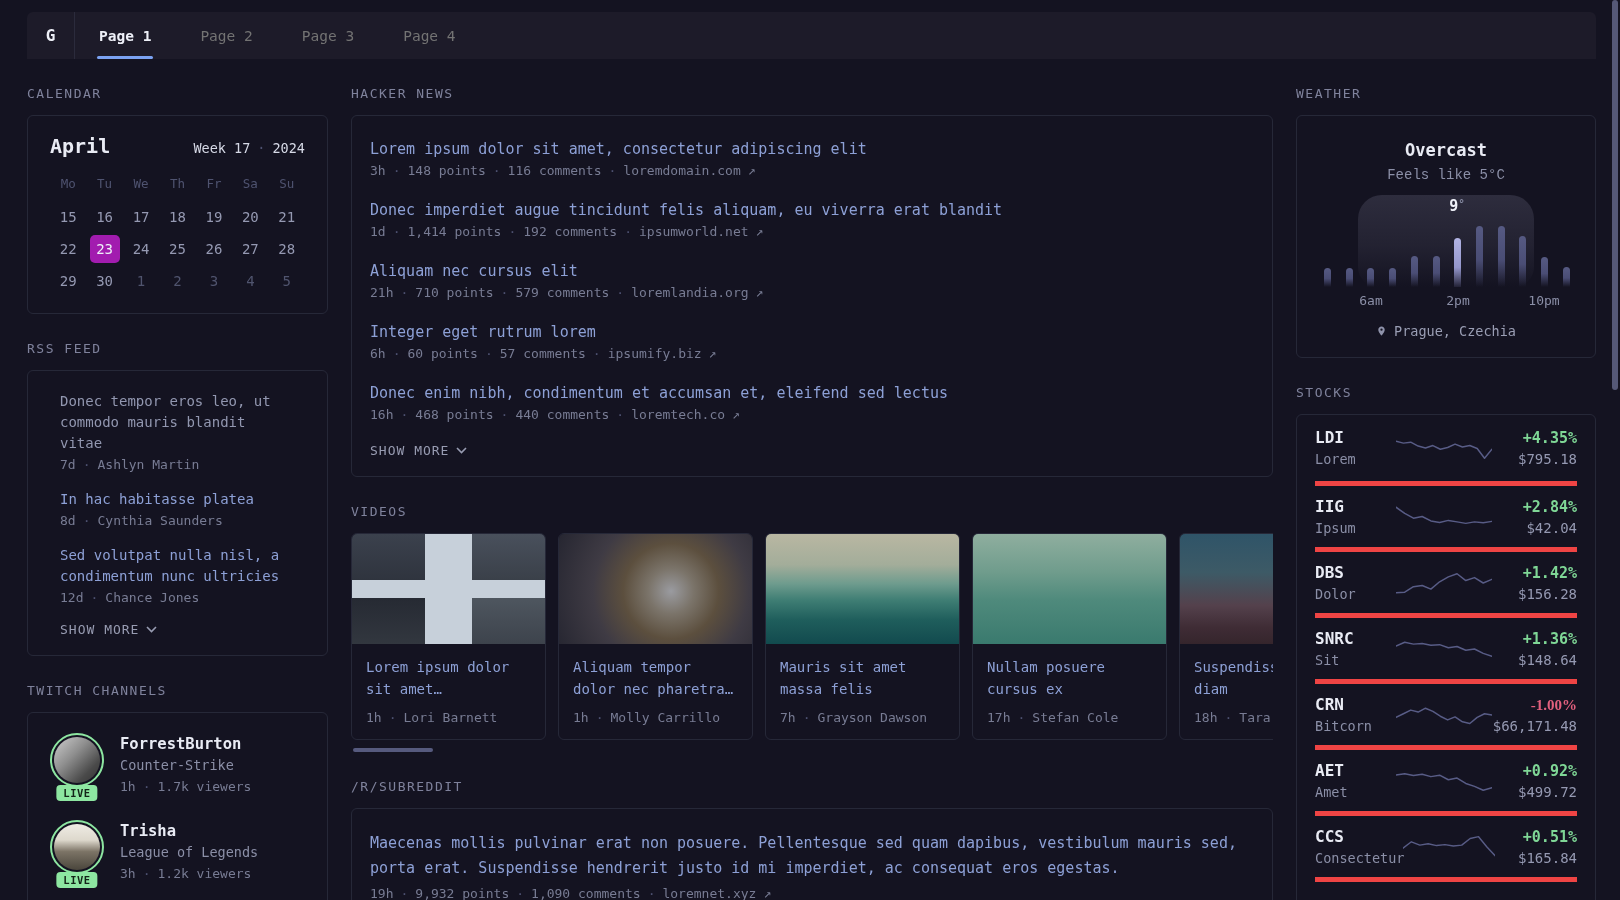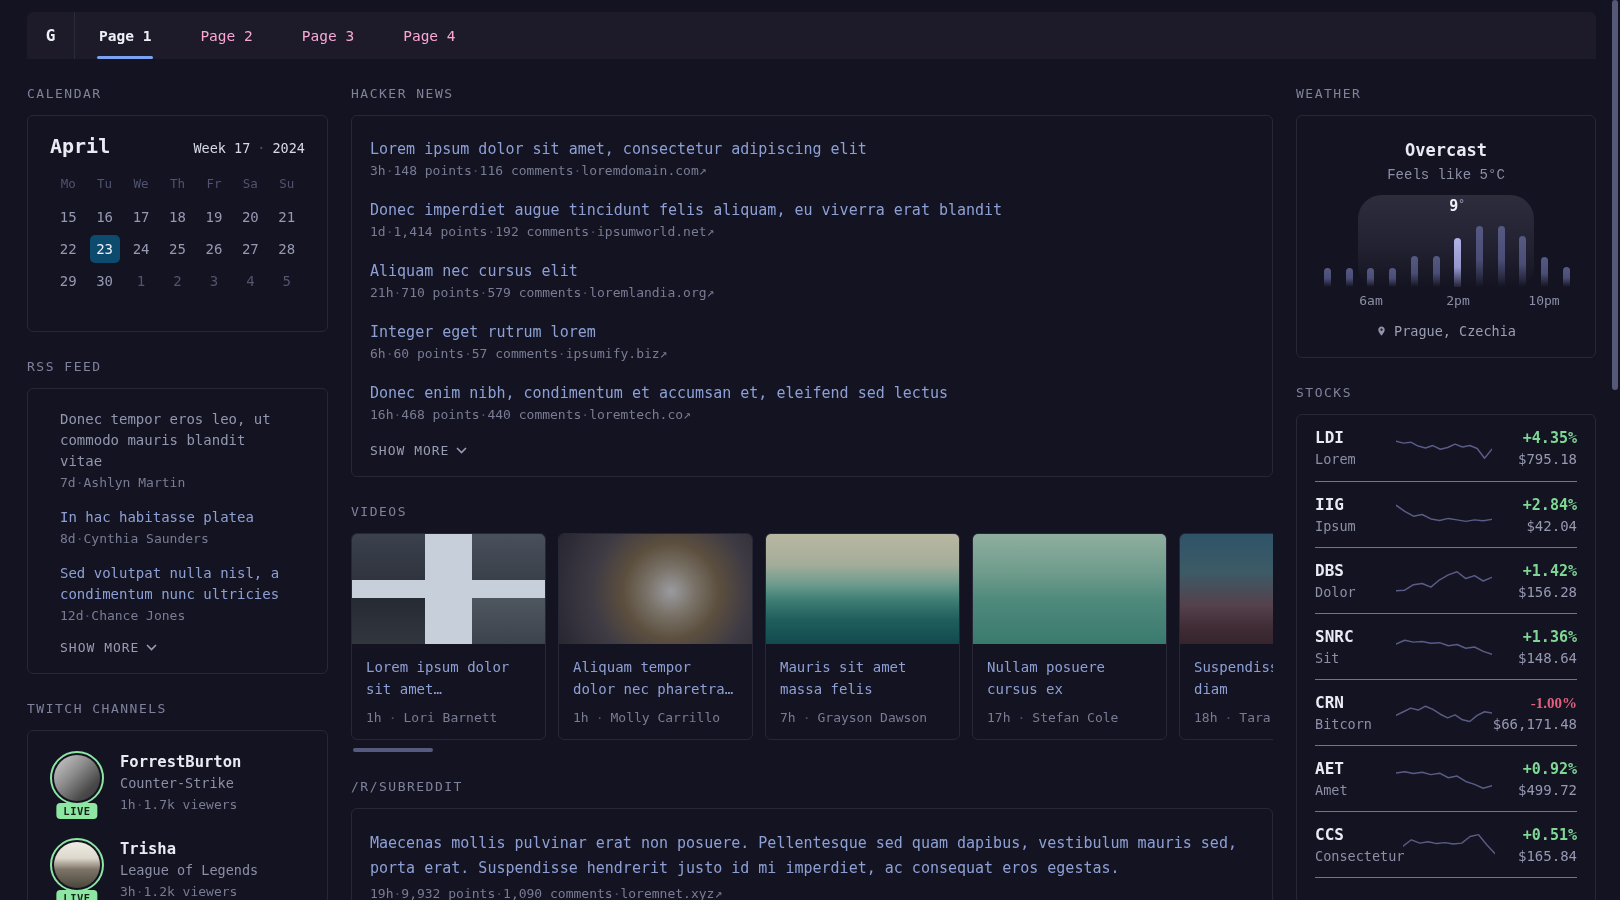--- a/index.html
+++ b/index.html
@@ -17,62 +17,62 @@
     display:flex; align-items:stretch;
   }
   .logo {
     width:48px; display:flex; align-items:center; justify-content:center;
     color:#eef0f8; font-size:16px; font-weight:bold;
     border-right:1px solid #2b2b3c; cursor:pointer;
   }
   .tabs { display:flex; gap:45px; padding-left:22px; }
   .tab {
     position:relative; display:flex; align-items:center;
-    font-size:14.5px; color:#f9a8d4; cursor:pointer; padding:0 2px;
+    font-size:14.5px; color:#737373; cursor:pointer; padding:0 2px;
   }
   .tab.active { color:#eef0f8; font-weight:bold; }
   .tab.active::after {
     content:""; position:absolute; left:0; right:0; bottom:0;
     height:3px; border-radius:2px; background:#7ba2f2;
   }
   
   .col { position:absolute; top:59px; }
   .col-left  { left:27px;   width:301px; }
   .col-mid   { left:351px;  width:922px; }
   .col-right { left:1296px; width:300px; }
   .widget-title {
     margin-top:27px; margin-bottom:14px;
     font-size:13px; letter-spacing:1.5px; color:#7f829c;
   }
   .card {
     border:1px solid #262838; border-radius:6px;
     background:transparent;
   }
   
-  .cal-card { padding:18px 22px 32px; }
+  .cal-card { padding:18px 22px 14px; }
   .cal-head { display:flex; align-items:baseline; justify-content:space-between; margin-bottom:18px; }
   .cal-month { font-size:20px; font-weight:bold; color:#e9ebf4; }
   .cal-week { font-size:13.5px; color:#d6d9e6; display:flex; gap:7px; align-items:baseline; }
   .dot { color:#4d5170; }
   .cal-grid { display:grid; grid-template-columns:repeat(7,1fr); row-gap:0; }
   .cal-dow { font-size:12.5px; color:#4f5370; text-align:center; padding-bottom:12px; }
   .cal-day {
     font-size:14px; color:#9599b2; text-align:center;
     height:32px; line-height:28px; cursor:pointer;
   }
   .cal-day span { display:inline-block; min-width:30px; height:28px; border-radius:5px; }
-  .cal-day.selected span { background:#0c4a6e; color:#eef0f8; }
+  .cal-day.selected span { background:#a21caf; color:#eef0f8; }
   .cal-day.muted { color:#50546e; }
   
   .rss-card { padding:20px 32px 18px; }
   .rss-item { margin-bottom:17px; }
   .rss-title { font-size:14px; line-height:21px; color:#8da0d6; cursor:pointer; }
   .rss-title.read { color:#9297b0; }
   .feed-meta {
-    display:flex; margin-top:3px;
+    display:flex; gap:7px; margin-top:3px;
     font-size:13px; color:#787c94; white-space:nowrap;
   }
   .show-more {
     display:flex; align-items:center; gap:7px; margin-top:2px;
     font-size:13px; letter-spacing:1px; color:#989cb2;
     background:none; border:none; font-family:inherit; cursor:pointer;
   }
   .chev { stroke:#989cb2; stroke-width:1.6; fill:none; }
   
   .tw-card { padding:20px 22px; min-height:205px; }
@@ -154,21 +154,21 @@
   .hl-2pm  { left:145px; }
   .hl-10pm { left:231px; }
   .w-loc {
     margin-top:36px; display:flex; gap:7px; align-items:center; justify-content:center;
     font-size:13.5px; color:#9a9eb4;
   }
   
   .stocks-card { padding:0 18px; }
   .stock-row {
     display:flex; align-items:center; justify-content:space-between;
-    padding:12px 0; border-top:1px solid #ef4444; height:66px; cursor:pointer;
+    padding:12px 0; border-top:5px solid #ef4444; height:66px; cursor:pointer;
   }
   .stock-row:first-child { border-top:none; }
   .stock-left { width:88px; }
   .stock-sym { font-size:16px; font-weight:bold; color:#e9ebf4; line-height:22px; }
   .stock-name { font-size:13.5px; color:#8b8fa7; line-height:20px; }
   .spark { width:104px; height:36px; }
   .spark polyline { fill:none; stroke:#585c86; stroke-width:1.7; stroke-linejoin:round; stroke-linecap:round; }
   .stock-right { text-align:right; width:92px; }
   .stock-change { font-size:15px; font-weight:bold; line-height:22px; }
   .stock-change.up { color:#7fd796; }

